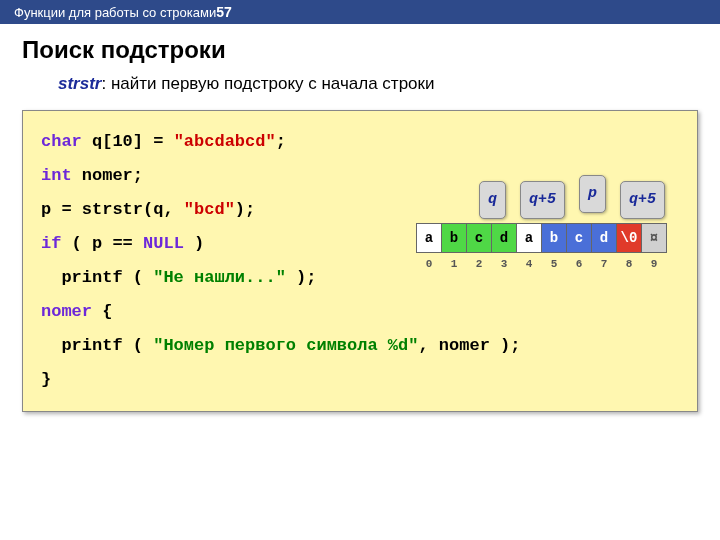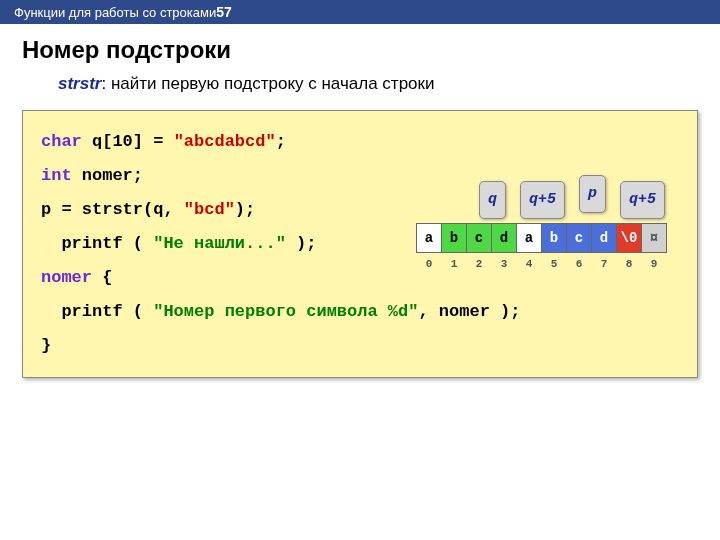--- a/index.html
+++ b/index.html
@@ -98,21 +98,21 @@
   .cell-gy { background: #d0d0d0 !important; color: #555; }
 </style>
 </head>
 <body>
 
 <div class="top-bar">
   <span>Функции для работы со строками</span>
   <span class="page-num">57</span>
 </div>
 
-<div class="title">Номер подстроки</div>
+<div class="title">Поиск подстроки</div>
 
 <div class="subtitle">
   <span class="strstr-kw">strstr</span><span>: найти первую подстроку с начала строки</span>
 </div>
 
 <div class="code-box">
 
   <div class="tag-row">
     <span class="tag">q</span>
     <span class="tag">q+5</span>
@@ -145,18 +145,19 @@
       <td>7</td>
       <td>8</td>
       <td>9</td>
     </tr>
   </tbody>
     </table>
 
   <div><span class="kw-blue">char</span><span> q[10] = </span><span class="lit-red">"abcdabcd"</span><span>;</span></div>
   <div><span class="kw-blue">int</span><span> nomer;</span></div>
   <div><span>p = strstr(q, </span><span class="lit-red">"bcd"</span><span>);</span></div>
+  <div><span class="kw-blue">if</span><span> ( p == </span><span class="kw-blue">NULL</span><span> )</span></div>
   <div style="white-space:pre;"><span>  printf ( </span><span class="kw-green">"Не нашли..."</span><span> );</span></div>
   <div><span class="kw-blue">nomer</span><span> {</span></div>
   <div style="white-space:pre;"><span>  printf ( </span><span class="kw-green">"Номер первого символа %d"</span><span>, nomer );</span></div>
   <div><span>}</span></div>
 
 </div>
 
 </body></html>

